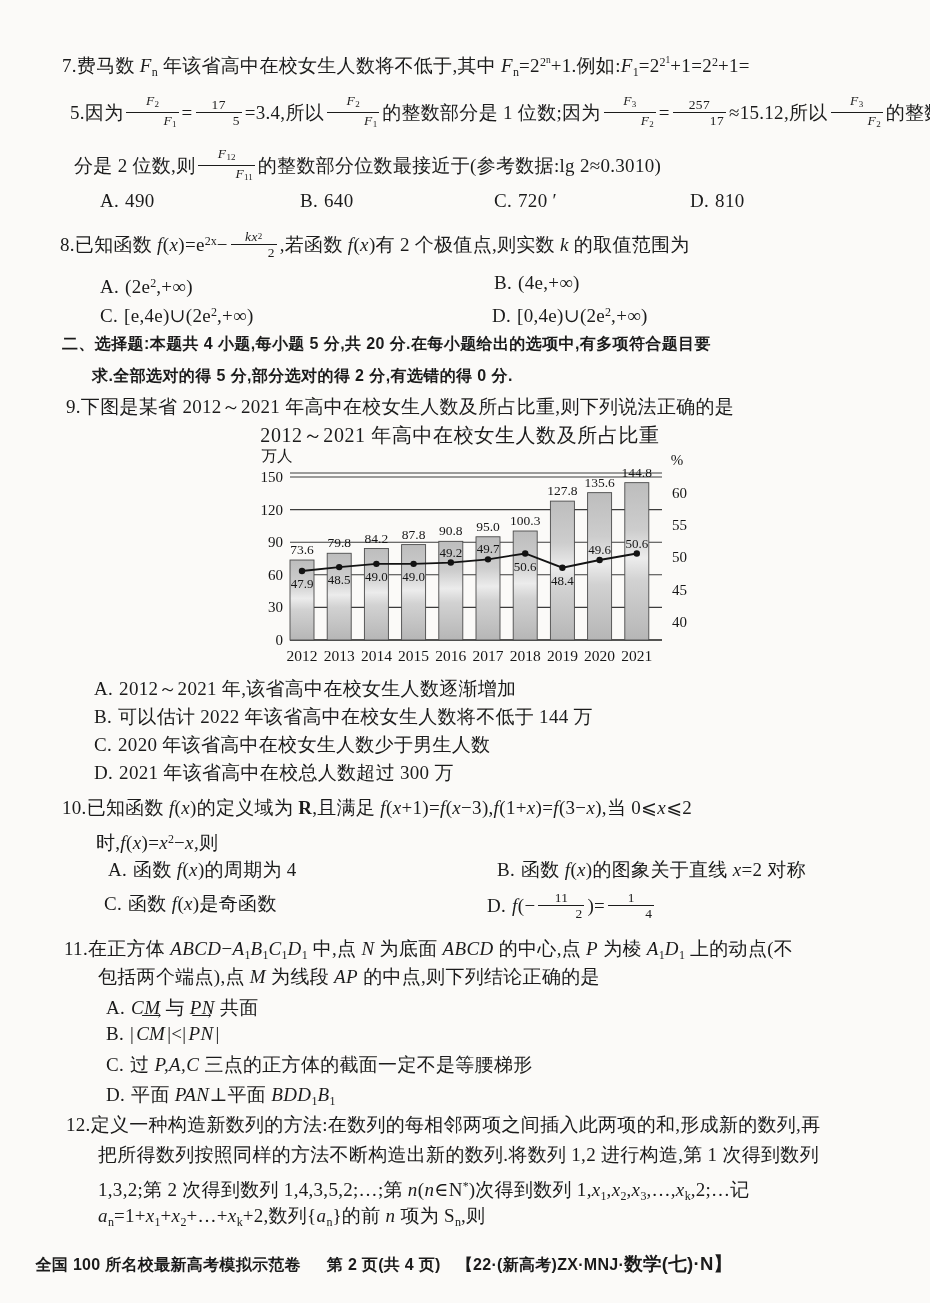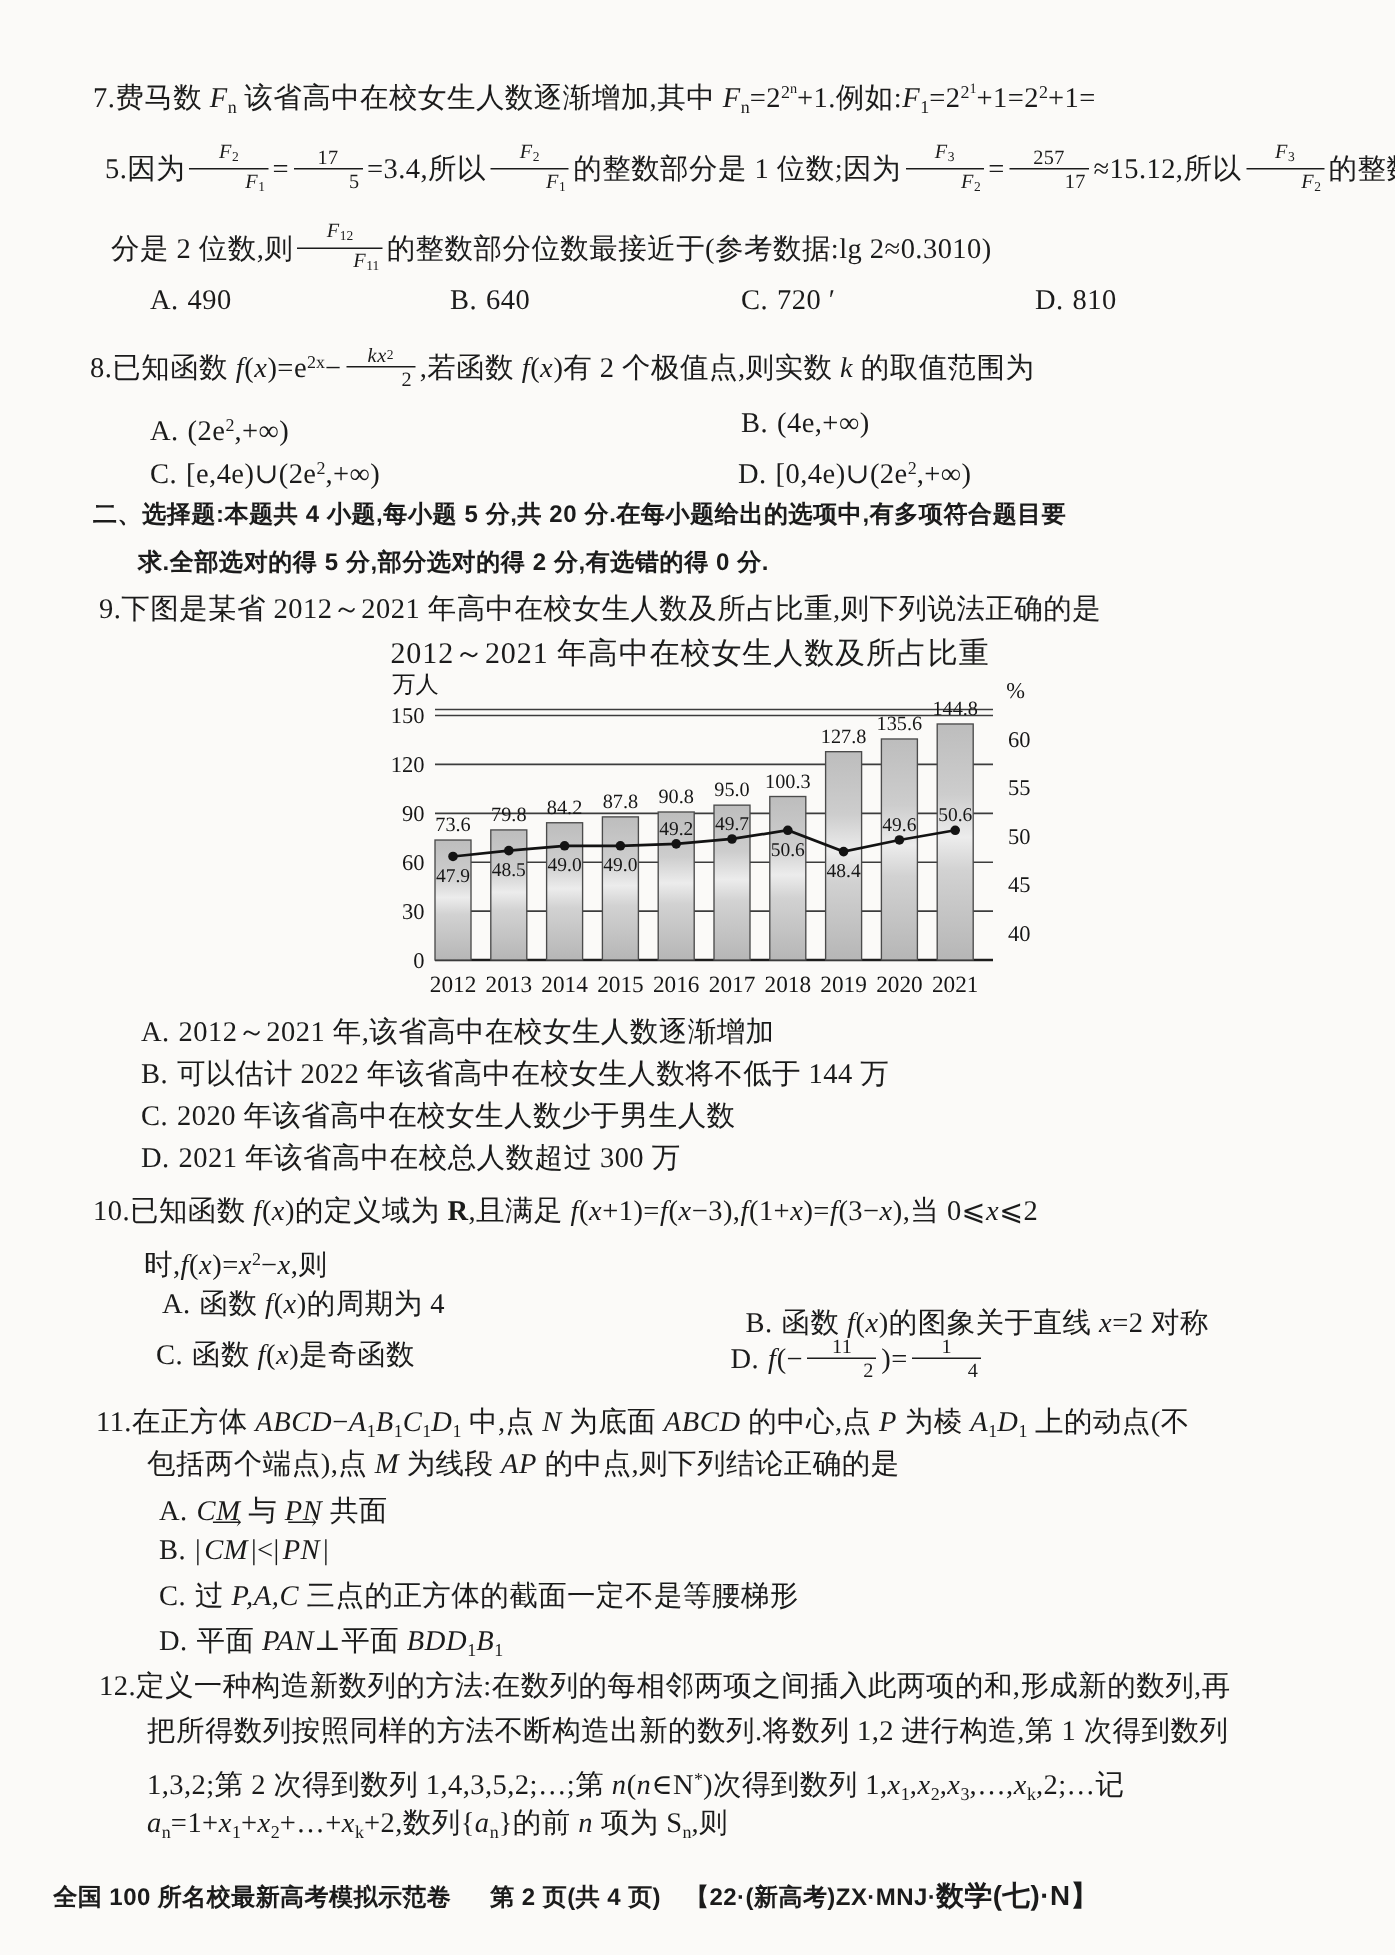--- a/index.html
+++ b/index.html
@@ -29,21 +29,21 @@
   .footer .gap1{margin:0 0 0 26px;}
   .footer .gap2{margin:0 0 0 16px;}
   .footer .big{font-size:18.5px;font-weight:700;}
   svg text{font-family:"Liberation Serif","DejaVu Serif",serif;}
 </style>
 </head>
 <body>
 
 <div class="sheet">
 
-  <div class="line" style="left:62px;top:48px;"><span>7.费马数 </span><span class="m">F</span><sub>n</sub><span> 该省高中在校女生人数逐渐增加,其中 </span><span class="m">F</span><sub>n</sub><span>=2</span><sup><span>2</span><sup>n</sup></sup><span>+1.例如:</span><span class="m">F</span><sub>1</sub><span>=2</span><sup><span>2</span><sup>1</sup></sup><span>+1=2</span><sup>2</sup><span>+1=</span></div>
+  <div class="line" style="left:62px;top:48px;"><span>7.费马数 </span><span class="m">F</span><sub>n</sub><span> 年该省高中在校女生人数将不低于,其中 </span><span class="m">F</span><sub>n</sub><span>=2</span><sup><span>2</span><sup>n</sup></sup><span>+1.例如:</span><span class="m">F</span><sub>1</sub><span>=2</span><sup><span>2</span><sup>1</sup></sup><span>+1=2</span><sup>2</sup><span>+1=</span></div>
   <div class="line" style="left:70px;top:95px;"><span>5.因为</span><span class="frac"><span class="fn"><span class="m">F</span><sub>2</sub></span><span class="fd"><span class="m">F</span><sub>1</sub></span></span><span>=</span><span class="frac"><span class="fn"><span>17</span></span><span class="fd"><span>5</span></span></span><span>=3.4,所以</span><span class="frac"><span class="fn"><span class="m">F</span><sub>2</sub></span><span class="fd"><span class="m">F</span><sub>1</sub></span></span><span>的整数部分是 1 位数;因为</span><span class="frac"><span class="fn"><span class="m">F</span><sub>3</sub></span><span class="fd"><span class="m">F</span><sub>2</sub></span></span><span>=</span><span class="frac"><span class="fn"><span>257</span></span><span class="fd"><span>17</span></span></span><span>≈15.12,所以</span><span class="frac"><span class="fn"><span class="m">F</span><sub>3</sub></span><span class="fd"><span class="m">F</span><sub>2</sub></span></span><span>的整数部</span></div>
   <div class="line" style="left:74px;top:148px;"><span>分是 2 位数,则</span><span class="frac"><span class="fn"><span class="m">F</span><sub>12</sub></span><span class="fd"><span class="m">F</span><sub>11</sub></span></span><span>的整数部分位数最接近于(参考数据:lg 2≈0.3010)</span></div>
   <div class="line" style="left:0;top:189px;width:930px;">
     <span style="position:absolute;left:100px;"><span class="ol">A.</span><span><span>490</span></span></span>
     <span style="position:absolute;left:300px;"><span class="ol">B.</span><span><span>640</span></span></span>
     <span style="position:absolute;left:494px;"><span class="ol">C.</span><span><span>720 ′</span></span></span>
     <span style="position:absolute;left:690px;"><span class="ol">D.</span><span><span>810</span></span></span>
   </div>
 
   <div class="line" style="left:60px;top:229px;"><span>8.已知函数 </span><span class="m">f</span><span>(</span><span class="m">x</span><span>)=e</span><sup>2x</sup><span>−</span><span class="frac"><span class="fn"><span class="m">kx</span><sup>2</sup></span><span class="fd"><span>2</span></span></span><span>,若函数 </span><span class="m">f</span><span>(</span><span class="m">x</span><span>)有 2 个极值点,则实数 </span><span class="m">k</span><span> 的取值范围为</span></div>
@@ -146,21 +146,21 @@
 
   <div class="line" style="left:94px;top:677px;"><span class="ol">A.</span><span>2012～2021 年,该省高中在校女生人数逐渐增加</span></div>
   <div class="line" style="left:94px;top:705px;"><span class="ol">B.</span><span>可以估计 2022 年该省高中在校女生人数将不低于 144 万</span></div>
   <div class="line" style="left:94px;top:733px;"><span class="ol">C.</span><span>2020 年该省高中在校女生人数少于男生人数</span></div>
   <div class="line" style="left:94px;top:761px;"><span class="ol">D.</span><span>2021 年该省高中在校总人数超过 300 万</span></div>
 
   <div class="line" style="left:62px;top:796px;"><span>10.已知函数 </span><span class="m">f</span><span>(</span><span class="m">x</span><span>)的定义域为 </span><span class="b">R</span><span>,且满足 </span><span class="m">f</span><span>(</span><span class="m">x</span><span>+1)=</span><span class="m">f</span><span>(</span><span class="m">x</span><span>−3),</span><span class="m">f</span><span>(1+</span><span class="m">x</span><span>)=</span><span class="m">f</span><span>(3−</span><span class="m">x</span><span>),当 0⩽</span><span class="m">x</span><span>⩽2</span></div>
   <div class="line" style="left:96px;top:827px;"><span>时,</span><span class="m">f</span><span>(</span><span class="m">x</span><span>)=</span><span class="m">x</span><sup>2</sup><span>−</span><span class="m">x</span><span>,则</span></div>
   <div class="line" style="left:0;top:858px;width:930px;">
     <span style="position:absolute;left:108px;"><span class="ol">A.</span><span><span>函数 </span><span class="m">f</span><span>(</span><span class="m">x</span><span>)的周期为 4</span></span></span>
-    <span style="position:absolute;left:497px;margin-top:13px;"><span class="ol">B.</span><span><span>函数 </span><span class="m">f</span><span>(</span><span class="m">x</span><span>)的图象关于直线 </span><span class="m">x</span><span>=2 对称</span></span></span>
+    <span style="position:absolute;left:497px;"><span class="ol">B.</span><span><span>函数 </span><span class="m">f</span><span>(</span><span class="m">x</span><span>)的图象关于直线 </span><span class="m">x</span><span>=2 对称</span></span></span>
   </div>
   <div class="line" style="left:0;top:892px;width:930px;">
     <span style="position:absolute;left:104px;"><span class="ol">C.</span><span><span>函数 </span><span class="m">f</span><span>(</span><span class="m">x</span><span>)是奇函数</span></span></span>
     <span style="position:absolute;left:487px;"><span class="ol">D.</span><span><span class="m">f</span><span>(−</span><span class="frac"><span class="fn"><span>11</span></span><span class="fd"><span>2</span></span></span><span>)=</span><span class="frac"><span class="fn"><span>1</span></span><span class="fd"><span>4</span></span></span></span></span>
   </div>
 
   <div class="line" style="left:64px;top:937px;"><span>11.在正方体 </span><span class="m">ABCD</span><span>−</span><span class="m">A</span><sub>1</sub><span class="m">B</span><sub>1</sub><span class="m">C</span><sub>1</sub><span class="m">D</span><sub>1</sub><span> 中,点 </span><span class="m">N</span><span> 为底面 </span><span class="m">ABCD</span><span> 的中心,点 </span><span class="m">P</span><span> 为棱 </span><span class="m">A</span><sub>1</sub><span class="m">D</span><sub>1</sub><span> 上的动点(不</span></div>
   <div class="line" style="left:98px;top:965px;"><span>包括两个端点),点 </span><span class="m">M</span><span> 为线段 </span><span class="m">AP</span><span> 的中点,则下列结论正确的是</span></div>
   <div class="line" style="left:106px;top:996px;"><span class="ol">A.</span><span><span class="m">CM</span><span> 与 </span><span class="m">PN</span><span> 共面</span></span></div>
   <div class="line" style="left:106px;top:1022px;"><span class="ol">B.</span><span><span>|</span><span class="vec"><span class="va">⟶</span><span>CM</span></span><span>|&lt;|</span><span class="vec"><span class="va">⟶</span><span>PN</span></span><span>|</span></span></div>

